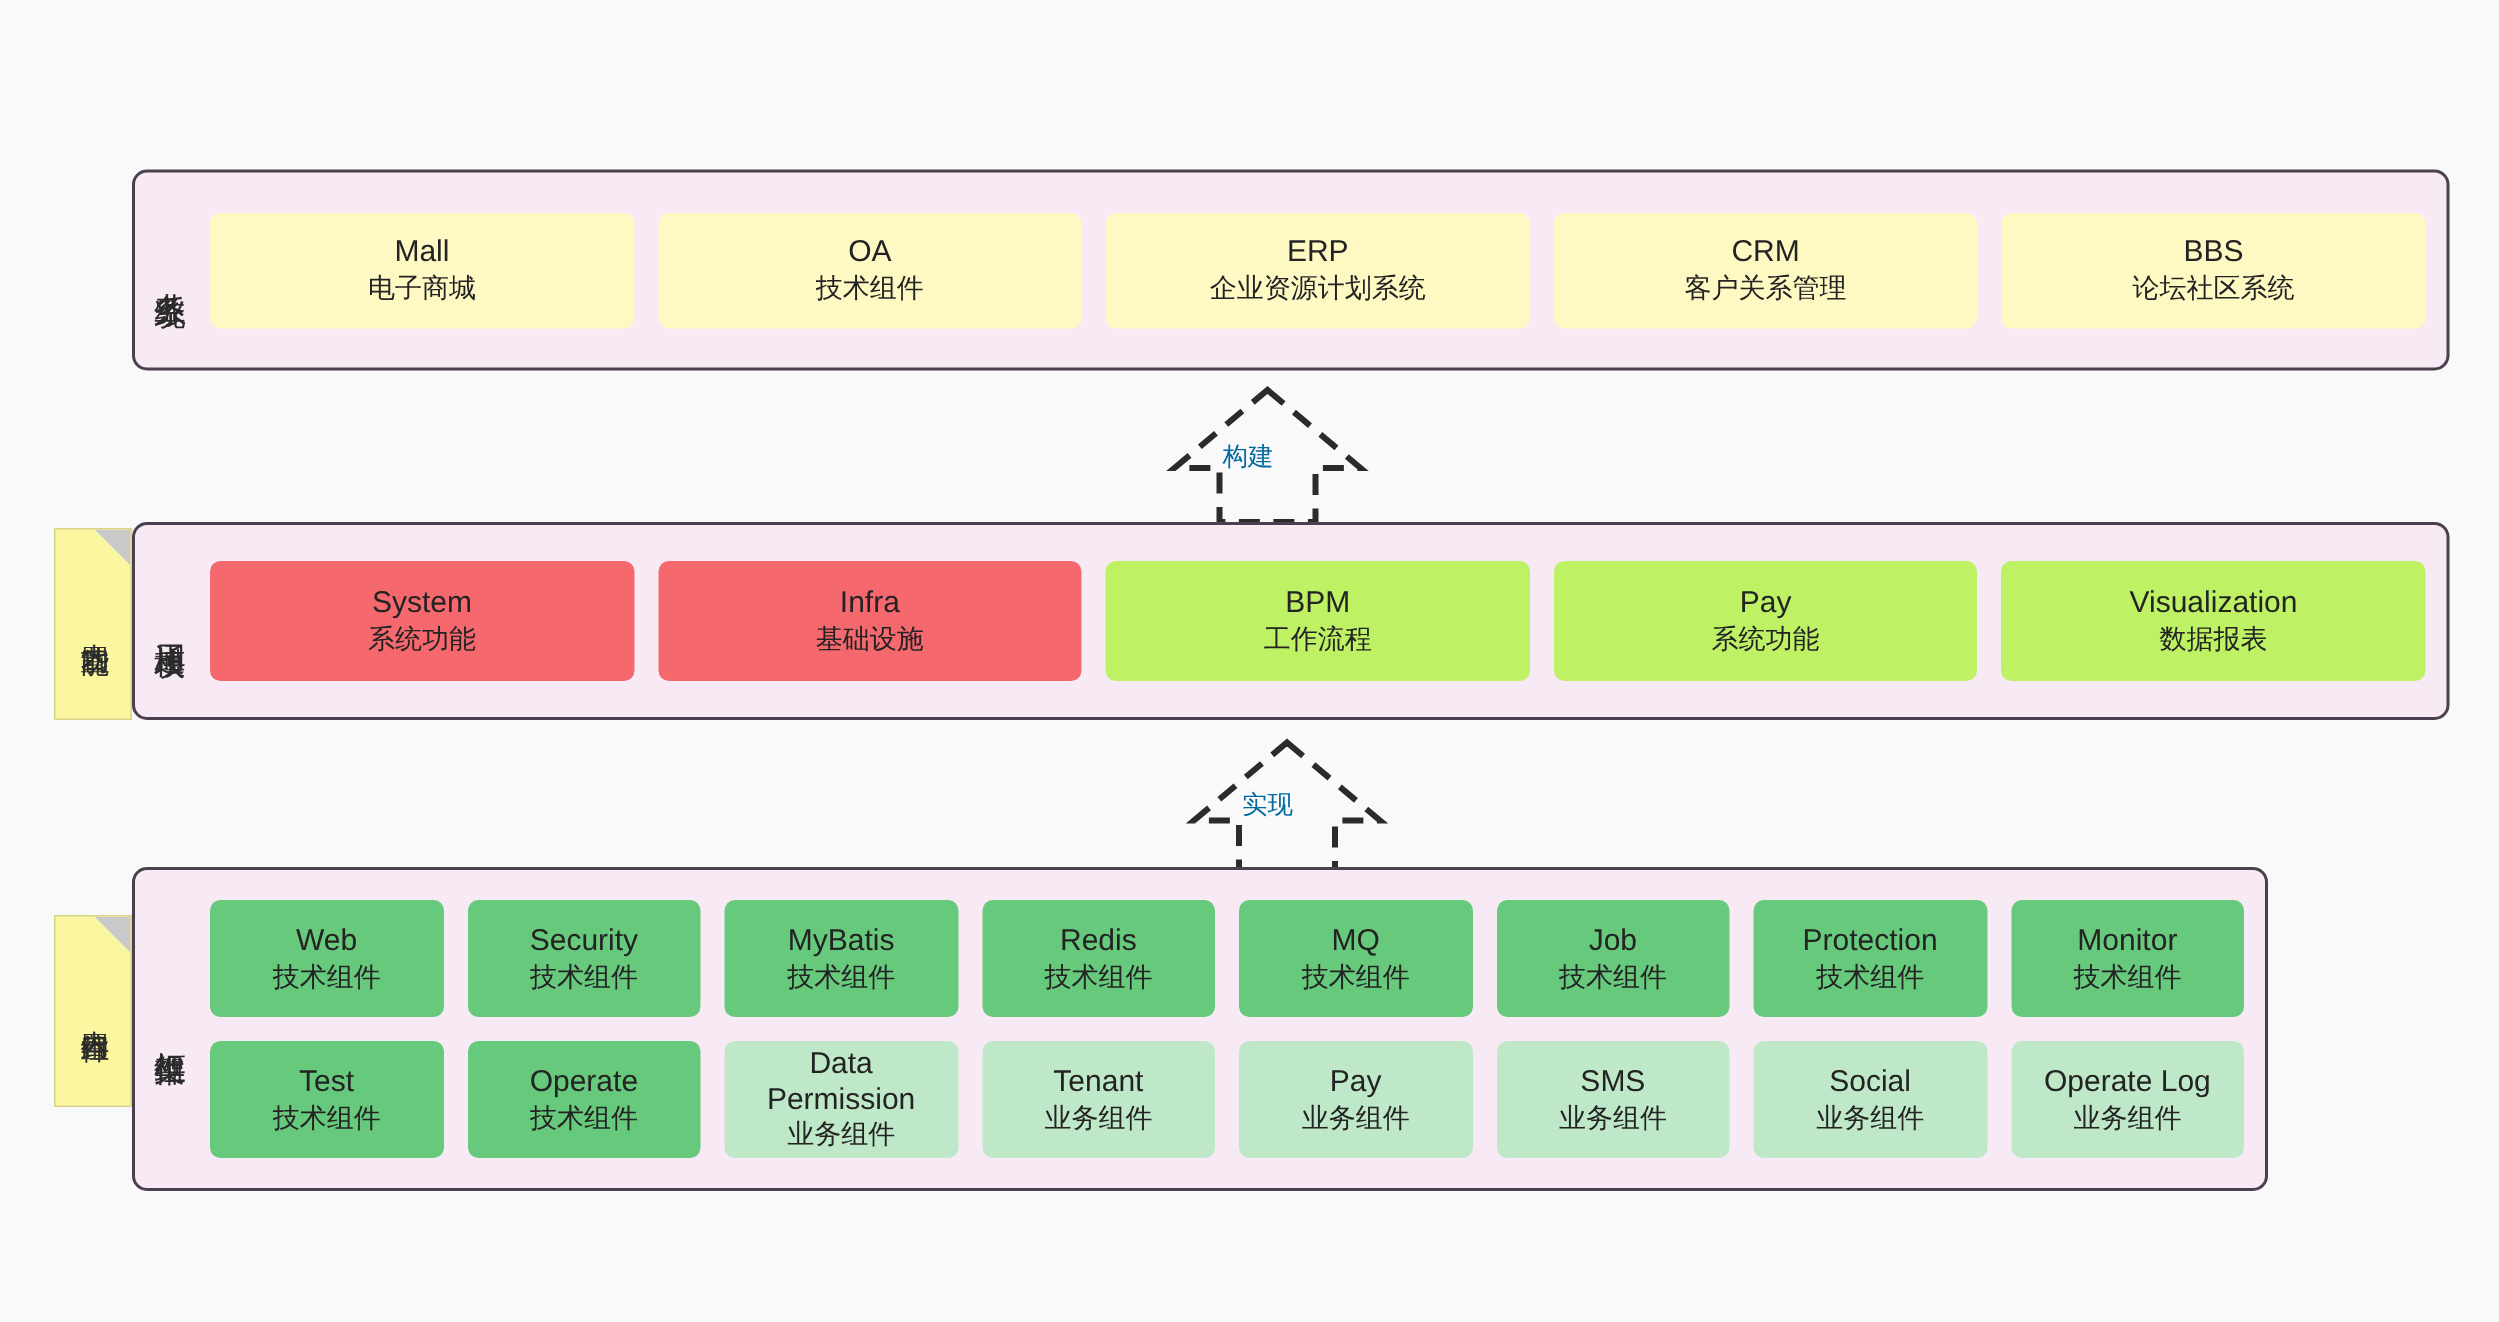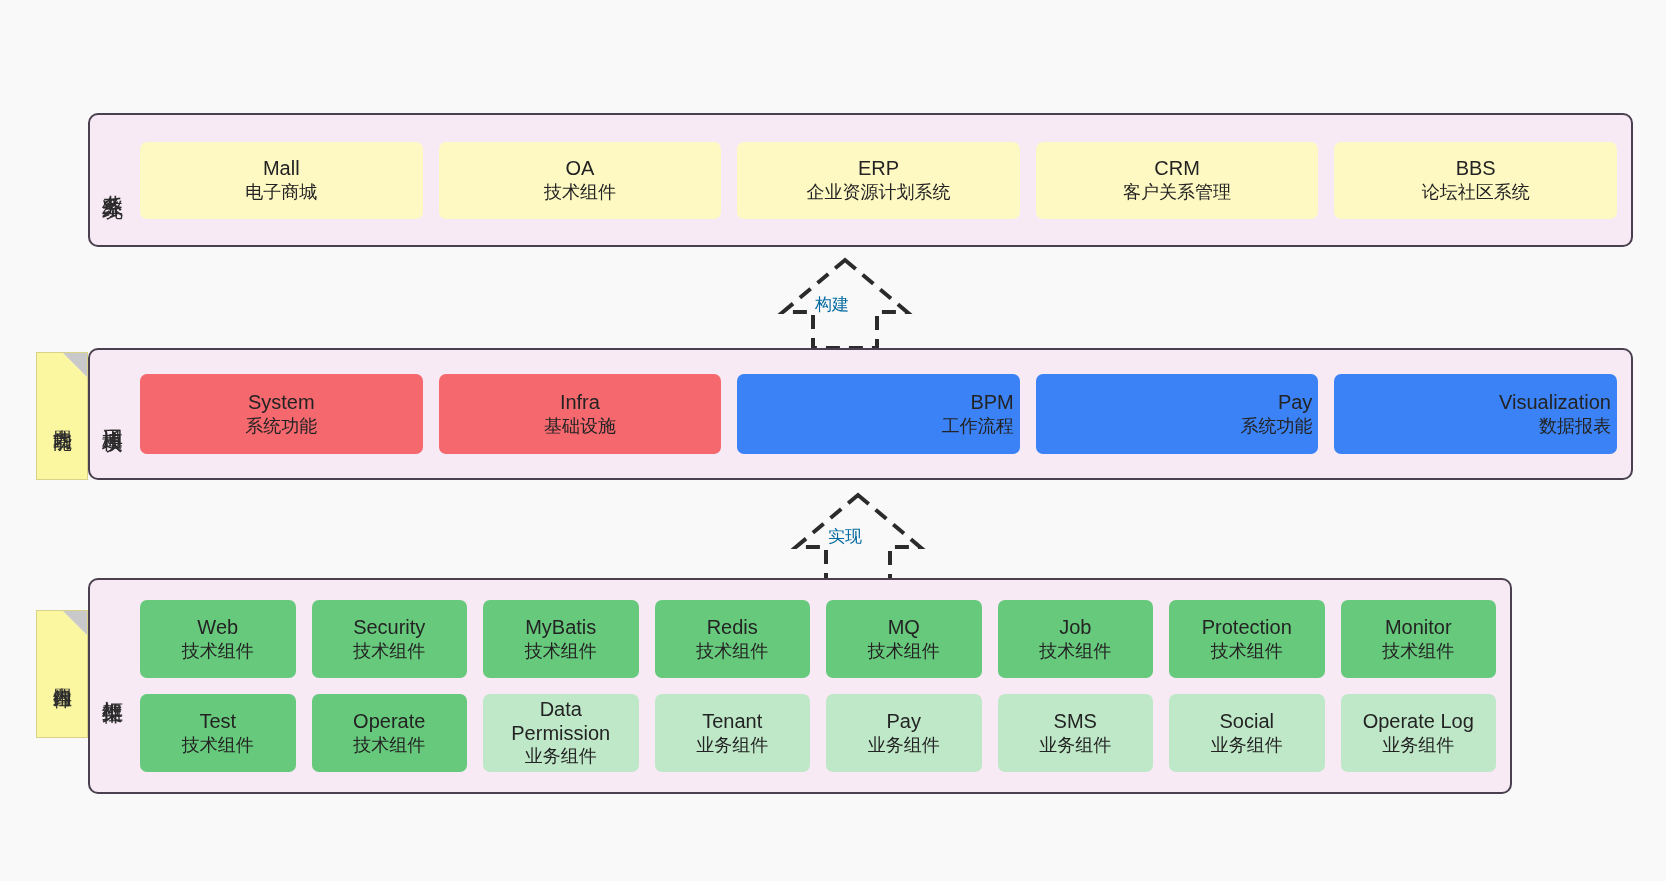--- a/index.html
+++ b/index.html
@@ -80,21 +80,21 @@
   .node .sub {
     font-size: 18px;
   }
   .node.two-line-title .title {
     line-height: 1.16;
     text-align: center;
   }
 
   .c-blue   { background: #fef9c3; }
   .c-red    { background: #f4686e; }
-  .c-pink   { background: #3b82f6; align-items: flex-end; }
+  .c-pink   { background: #bef264; }
   .c-green  { background: #67c97c; }
   .c-lgreen { background: #bfe8c8; }
 
   
   #band-business { left: 88px;  top: 113px; width: 1545px; height: 134px; }
   #band-business .node { height: 77px; }
 
   #band-common   { left: 88px;  top: 348px; width: 1545px; height: 132px; }
   #band-common .node { height: 80px; }
 

